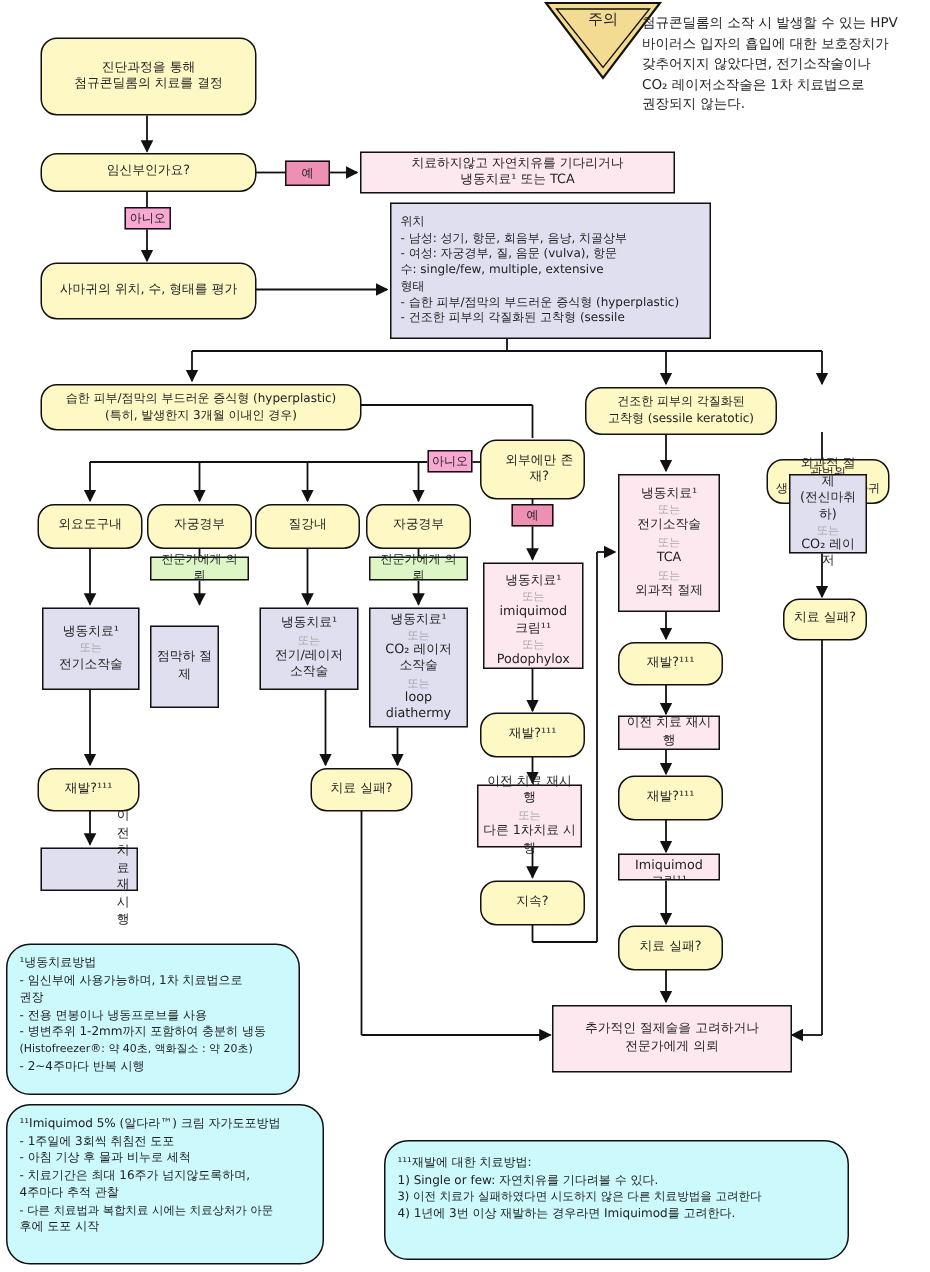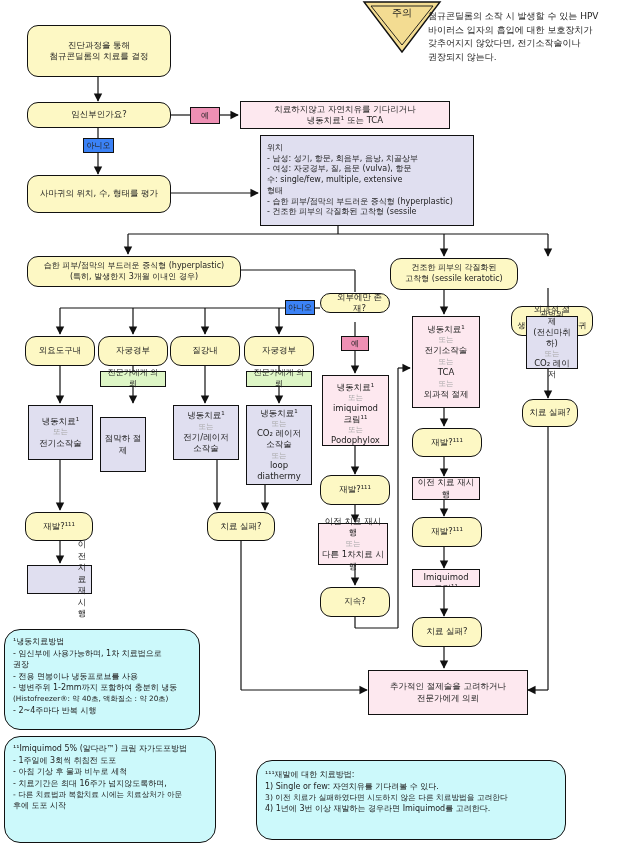--- a/index.html
+++ b/index.html
@@ -7,21 +7,21 @@
          font-family:"DejaVu Sans", sans-serif; font-size:8.5px; color:#222; }
   svg.lines { position:absolute; left:0; top:0; width:620px; height:848px; }
   .node { position:absolute; box-sizing:border-box; border:1.3px solid #111;
           display:flex; flex-direction:column; align-items:center; justify-content:center;
           text-align:center; line-height:1.35; padding:2px 3px; }
   .yel { background:#fdf8c4; border-radius:11px; }
   .pink { background:#fde8ef; }
   .lav { background:#e0dff0; }
   .green { background:#def6c6; border-width:1px; font-size:8px; }
   .tag-pink { background:#ee90b4; }
-  .tag-lav { background:#3b82f6; }
+  .tag-lav { background:#f9a8d4; }
   .tag { position:absolute; box-sizing:border-box; border:1px solid #111; font-size:8px;
          display:flex; align-items:center; justify-content:center; }
   .alt { color:#a8a8a8; font-size:7.5px; }
   .note { position:absolute; box-sizing:border-box; border:1.3px solid #111; background:#ccf9fb;
           border-radius:16px; padding:6px 8px; font-size:8px; line-height:1.45; }
   .note div { white-space:nowrap; }
   .left { align-items:flex-start; text-align:left; padding:4px 6px; }
   .left div { white-space:nowrap; }
   .caution-text { position:absolute; left:428px; top:10px; font-size:9px; line-height:1.5; }
   .clip { overflow:hidden; justify-content:flex-start; padding-top:6px; }
@@ -105,20 +105,21 @@
 
 <svg style="position:absolute;left:362px;top:0px" width="80" height="54">
   <polygon points="2,2 78,2 40,52" fill="#f3dc92" stroke="#111" stroke-width="1.4"></polygon>
   <polygon points="9,6 71,6 40,45" fill="none" stroke="#111" stroke-width="0.9"></polygon>
 </svg>
 <div style="position:absolute;left:382px;top:6px;width:40px;text-align:center;font-size:10px;">주의</div>
 <div class="caution-text">
   <div>첨규콘딜롬의 소작 시 발생할 수 있는 HPV</div>
   <div>바이러스 입자의 흡입에 대한 보호장치가</div>
   <div>갖추어지지 않았다면, 전기소작술이나</div>
+  <div>CO₂ 레이저소작술은 1차 치료법으로</div>
   <div>권장되지 않는다.</div>
 </div>
 
 <div class="node yel" style="left:27px;top:25px;width:144px;height:52px;">
   <div>진단과정을 통해</div>
   <div>첨규콘딜롬의 치료를 결정</div>
 </div>
 
 <div class="node yel" style="left:27px;top:102px;width:144px;height:26px;">임신부인가요?</div>
 <div class="tag tag-pink" style="left:190px;top:107px;width:30px;height:17px;">예</div>
@@ -146,21 +147,21 @@
 </div>
 <div class="node yel" style="left:390px;top:258px;width:128px;height:32px;font-size:8px;">
   <div>건조한 피부의 각질화된</div>
   <div>고착형 (sessile keratotic)</div>
 </div>
 <div class="node yel" style="left:511px;top:258px;width:82px;height:30px;font-size:8px;margin-top:48px;">
   <div>광범위</div>
   <div>생식기/항문 사마귀</div>
 </div>
 
-<div class="node yel" style="left:320px;top:293px;width:70px;height:20px;padding-left:12px;">외부에만 존재?</div>
+<div class="node yel" style="left:320px;top:293px;width:70px;height:40px;padding-left:12px;">외부에만 존재?</div>
 <div class="tag tag-lav" style="left:285px;top:300px;width:30px;height:15px;">아니오</div>
 <div class="tag tag-pink" style="left:341px;top:336px;width:28px;height:15px;">예</div>
 
 <div class="node yel" style="left:25px;top:336px;width:70px;height:30px;">외요도구내</div>
 <div class="node yel" style="left:98px;top:336px;width:70px;height:30px;">자궁경부</div>
 <div class="node green" style="left:100px;top:371px;width:66px;height:16px;">전문가에게 의뢰</div>
 <div class="node yel" style="left:170px;top:336px;width:70px;height:30px;">질강내</div>
 <div class="node yel" style="left:244px;top:336px;width:70px;height:30px;">자궁경부</div>
 <div class="node green" style="left:246px;top:371px;width:66px;height:16px;">전문가에게 의뢰</div>
 
@@ -249,20 +250,21 @@
   <div>- 전용 면봉이나 냉동프로브를 사용</div>
   <div>- 병변주위 1-2mm까지 포함하여 충분히 냉동</div>
   <div style="font-size:7.3px;"> (Histofreezer®: 약 40초, 액화질소 : 약 20초)</div>
   <div>- 2~4주마다 반복 시행</div>
 </div>
 <div class="note" style="left:4px;top:736px;width:212px;height:107px;">
   <div>¹¹Imiquimod 5% (알다라™) 크림 자가도포방법</div>
   <div>- 1주일에 3회씩 취침전 도포</div>
   <div>- 아침 기상 후 물과 비누로 세척</div>
   <div>- 치료기간은 최대 16주가 넘지않도록하며,</div>
+  <div>  4주마다 추적 관찰</div>
   <div style="font-size:7.6px;">- 다른 치료법과 복합치료 시에는 치료상처가 아문</div>
   <div>  후에 도포 시작</div>
 </div>
 <div class="note" style="left:256px;top:760px;width:310px;height:80px;padding-top:8px;">
   <div>¹¹¹재발에 대한 치료방법:</div>
   <div> 1) Single or few: 자연치유를 기다려볼 수 있다.</div>
   <div style="font-size:7.7px;"> 3) 이전 치료가 실패하였다면 시도하지 않은 다른 치료방법을 고려한다</div>
   <div> 4) 1년에 3번 이상 재발하는 경우라면 Imiquimod를 고려한다.</div>
 </div>
 

